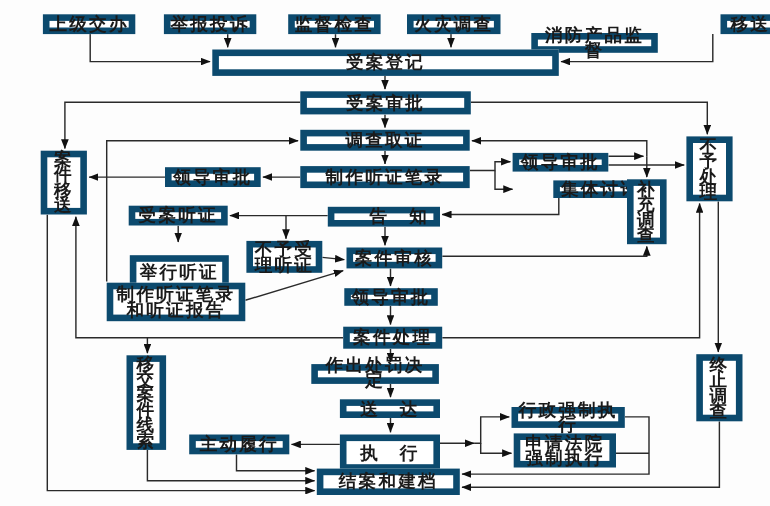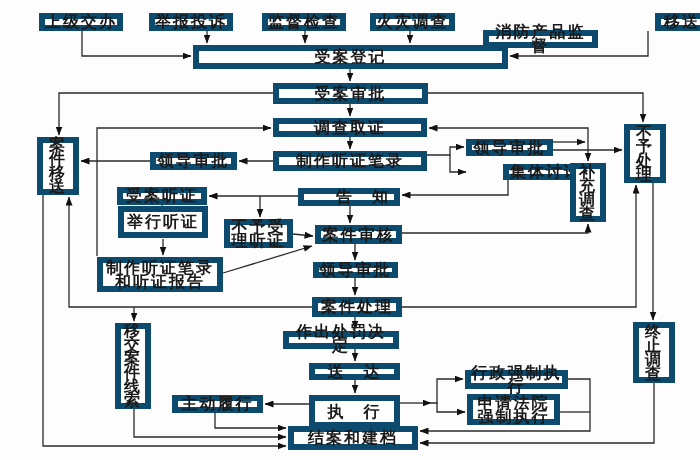--- a/index.html
+++ b/index.html
@@ -86,21 +86,21 @@
       <div class="node" style="left: 193px; top: 45px; width: 315px; height: 24px;">受案登记</div>
       <div class="node" style="left: 273px; top: 83px; width: 155px; height: 21px;">受案审批</div>
       <div class="node" style="left: 273px; top: 118px; width: 154px; height: 19px;">调查取证</div>
       <div class="node" style="left: 273px; top: 151px; width: 154px; height: 20px;">制作听证笔录</div>
       <div class="node" style="left: 150px; top: 152px; width: 87px; height: 18px;">领导审批</div>
       <div class="node" style="left: 37px; top: 137px; width: 42px; height: 58px;">案
 件
 移
 送</div>
       <div class="node" style="left: 117px; top: 187px; width: 90px; height: 18px;">受案听证</div>
-      <div class="node" style="left: 118px; top: 206px; width: 90px; height: 32px;">举行听证</div>
+      <div class="node" style="left: 118px; top: 232px; width: 90px; height: 32px;">举行听证</div>
       <div class="node" style="left: 97px; top: 257px; width: 126px; height: 35px;">制作听证笔录
 和听证报告</div>
       <div class="node" style="left: 224px; top: 219px; width: 69px; height: 29px;">不予受
 理听证</div>
       <div class="node" style="left: 298px; top: 188px; width: 102px; height: 18px; padding-left: 28px;">告　知</div>
       <div class="node" style="left: 315px; top: 225px; width: 87px; height: 19px;">案件审核</div>
       <div class="node" style="left: 466px; top: 139px; width: 87px; height: 17px;">领导审批</div>
       <div class="node" style="left: 468px; top: 164px; width: 86px; height: 16px; margin-left: 35px;">集体讨论</div>
       <div class="node" style="left: 570px; top: 163px; width: 36px; height: 59px;">补
 充

